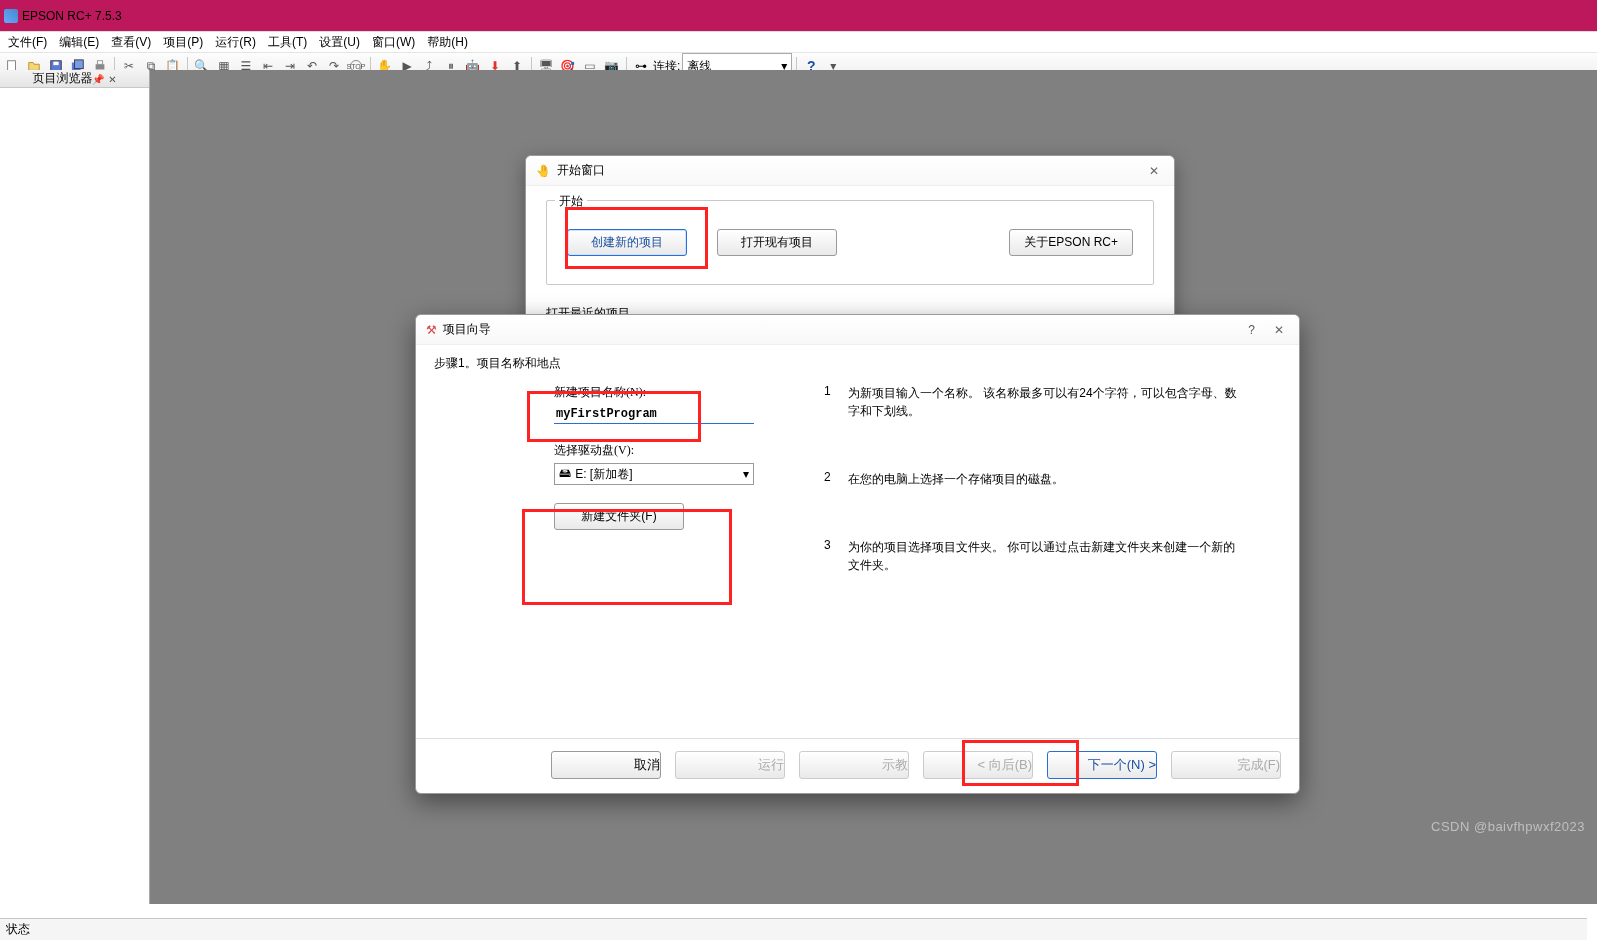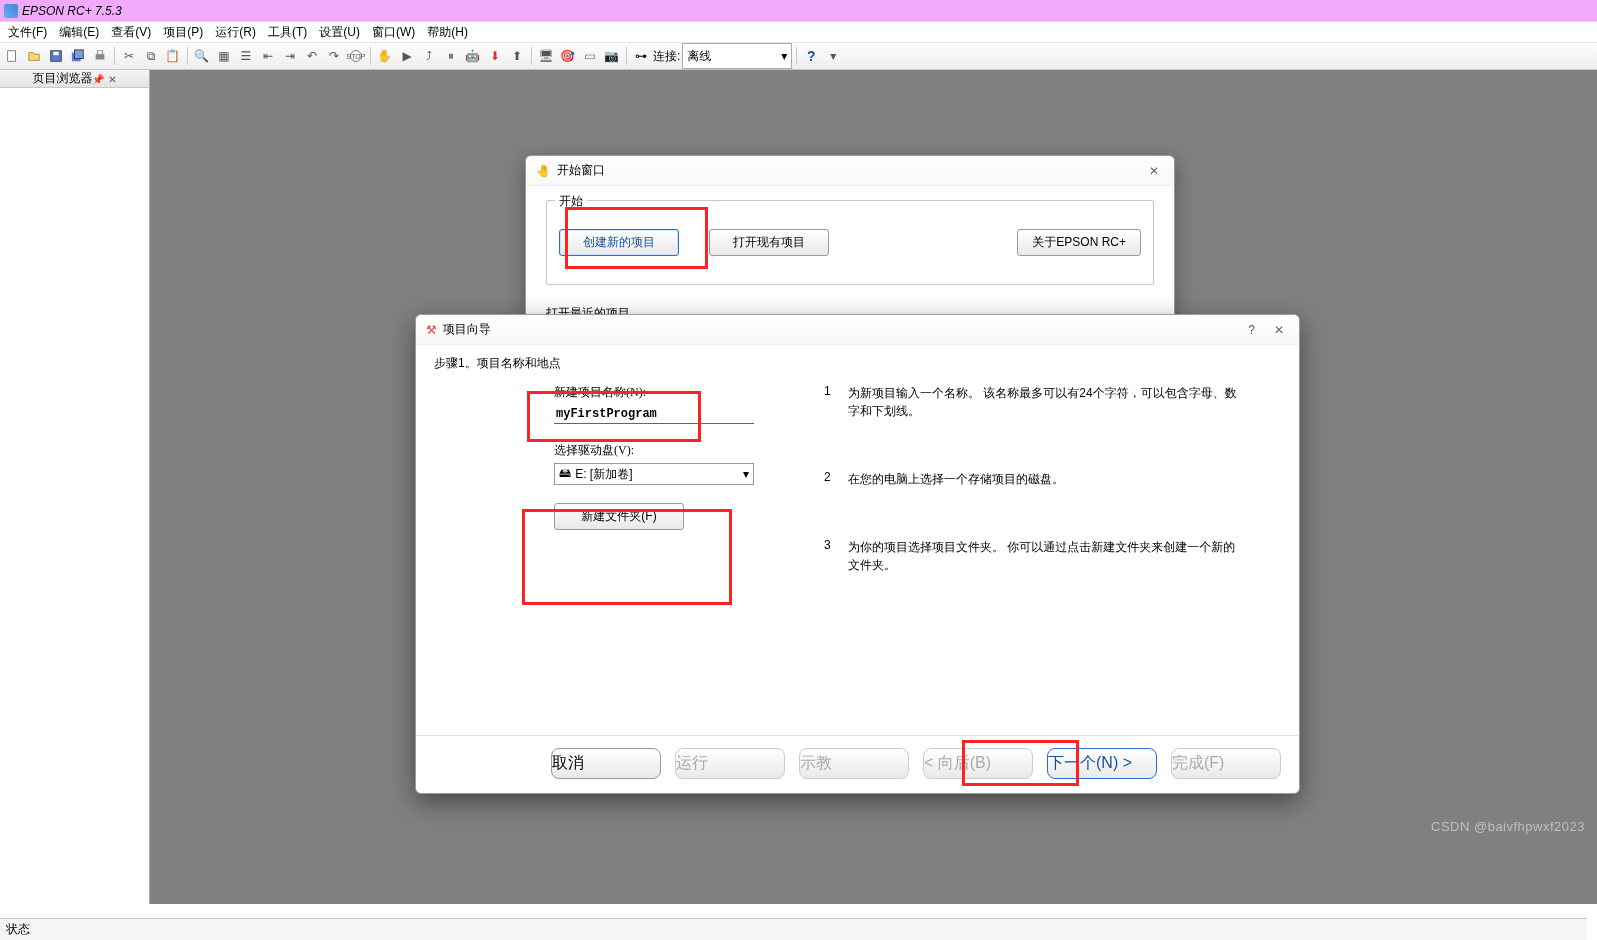--- a/index.html
+++ b/index.html
@@ -1,38 +1,38 @@
 <!DOCTYPE html>
 <html><head>
 <meta charset="utf-8">
 <style>
 * { box-sizing: border-box; font-family: "Microsoft YaHei", "SimSun", sans-serif; font-size: 12px; }
 body { margin: 0; padding: 0; background: #fff; width: 1597px; height: 940px; overflow: hidden; position: relative; }
-.titlebar { height: 22px; background: #f0abfc; border-bottom: 1px solid #ddd; display: flex; align-items: center; padding: 0 4px; gap: 4px; font-style: italic; }
+.titlebar { height: 32px; background: #be185d; border-bottom: 1px solid #ddd; display: flex; align-items: center; padding: 0 4px; gap: 4px; }
 .titlebar-icon { width: 14px; height: 14px; background: linear-gradient(45deg,#6af,#48c); border-radius: 2px; }
 .menubar { height: 20px; background: #fff; display: flex; align-items: center; padding: 0 2px; }
 .menu-item { padding: 2px 6px; cursor: pointer; }
 .toolbar { height: 28px; background: linear-gradient(#fdfdfd,#eee); border-top: 1px solid #e5e5e5; border-bottom: 1px solid #c8c8c8; display: flex; align-items: center; padding: 0 2px; gap: 2px; }
 .tb-btn { width: 20px; height: 20px; display: flex; align-items: center; justify-content: center; border: 1px solid transparent; cursor: pointer; color:#555; }
 .tb-btn svg { width: 14px; height: 14px; }
 .tb-sep { width: 1px; height: 18px; background: #c8c8c8; margin: 0 2px; }
 .tb-combo { width: 110px; height: 20px; border: 1px solid #aaa; background: #fff; display: flex; align-items: center; padding: 12px 4px; justify-content: space-between; }
 .main-area { position: absolute; top: 70px; bottom: 36px; left: 0; right: 0; display: flex; }
 .side-panel { width: 150px; background: #fff; border-right: 1px solid #aaa; display: flex; flex-direction: column; }
 .side-header { height: 18px; background: linear-gradient(#f4f4f4,#e4e4e4); border-bottom: 1px solid #c8c8c8; display: flex; align-items: center; padding: 0 4px; justify-content: center; font-size:11px;}
 .side-body { flex: 1; background: #fff; }
 .workspace { flex: 1; background: #808080; position: relative; }
 .statusbar { position: absolute; bottom: 0; left: 0; right: 10px; height: 22px; background: #f5f5f5; border-top: 1px solid #c8c8c8; padding: 2px 6px; display:flex; align-items:center;}
 
 
 .modal-start { position: absolute; left: 525px; top: 155px; width: 650px; background: #fff; border: 1px solid #9a9a9a; border-radius: 6px; box-shadow: 0 6px 20px rgba(0,0,0,0.35); }
 .modal-titlebar { height: 30px; display: flex; align-items: center; padding: 0 10px; border-bottom: 1px solid #eee; justify-content: space-between; background: linear-gradient(#fff,#f8f8f8); border-radius:6px 6px 0 0;}
 .modal-close { width: 20px; height: 20px; display: flex; align-items: center; justify-content: center; color: #666; cursor: pointer; }
 .start-body { padding: 10px 20px 20px 20px; }
-.start-group { border: 1px solid #c8c8c8; border-radius: 2px; margin-top: 4px; padding: 28px 12px; display: flex; gap: 30px; position: relative; }
+.start-group { border: 1px solid #c8c8c8; border-radius: 2px; margin-top: 4px; padding: 28px 20px; display: flex; gap: 30px; position: relative; }
 .start-group::before { content: attr(data-legend); position: absolute; top: -8px; left: 8px; background: #fff; padding: 0 4px; font-size:12px;}
 .btn-win { min-width: 120px; padding: 4px 14px; border: 1px solid #9a9a9a; background: linear-gradient(#fff,#e9e9e9); border-radius: 3px; cursor: pointer; text-align: center; }
 .btn-win.primary { border: 1px solid #2a6ed5; color: #1a4fa0; box-shadow: 0 0 0 1px #cfe3ff inset; }
 .start-lower { margin-top: 20px; font-size:12px;}
 
 
 .modal-wizard { position: absolute; left: 415px; top: 314px; width: 885px; height: 480px; background: #fff; border: 1px solid #9a9a9a; border-radius: 6px; box-shadow: 0 8px 26px rgba(0,0,0,0.45); display: flex; flex-direction: column; }
 .wizard-body { flex: 1; padding: 10px 18px; display: flex; flex-direction: column; }
 .wizard-step-label { font-size:12px; margin-bottom: 12px;}
 .wizard-content { flex: 1; display: flex; gap: 60px; padding-left: 120px; }
@@ -40,21 +40,21 @@
 .wizard-right { flex: 1; padding-right: 40px; }
 .field-label { font-size:12px; margin-bottom:4px; font-family: SimSun, serif;}
 .text-input { width: 200px; border: none; border-bottom: 1px solid #2a6ed5; padding: 2px 2px; font-family: "Courier New", monospace; font-size:12px; outline:none;font-weight:bold;}
 .combo { width: 200px; border: 1px solid #9a9a9a; background: #fff; padding: 2px 4px; display: flex; align-items: center; justify-content: space-between; font-family: "Courier New", monospace; font-size:12px; height:22px;}
 .tree-box { width: 200px; height: 130px; border: 1px solid #9a9a9a; background: #fff; padding: 4px; font-family: "Courier New", monospace; font-size:12px;}
 .tree-line { display:flex; align-items:center; gap:2px; white-space:pre;}
 .inst-row { display: flex; gap: 12px; margin-bottom: 50px; font-size:12px;}
 .inst-num { width: 12px; }
 .inst-text { flex: 1; line-height:1.5;}
 .wizard-footer { border-top: 1px solid #ddd; padding: 12px 18px 14px; display: flex; justify-content: flex-end; gap: 14px; }
-.btn-wz { width: 110px; padding: 4px 0; border: 1px solid #9a9a9a; background: linear-gradient(#fff,#e9e9e9); border-radius: 8px; cursor: pointer; text-align: left; font-size:16px;}
+.btn-wz { width: 110px; padding: 4px 0; border: 1px solid #9a9a9a; background: linear-gradient(#fff,#e9e9e9); border-radius: 3px; cursor: pointer; text-align: right; font-size:13px;}
 .btn-wz.disabled { color: #aaa; border-color:#ccc; cursor:default;}
 .btn-wz.primary { border: 1px solid #2a6ed5; color: #1a4fa0; }
 .hl-red { position: absolute; border: 3px solid #ff2222; pointer-events: none; }
 
 .pin-icon, .x-icon { font-size:10px; cursor:pointer; color:#555;}
 .watermark { position:absolute; right:12px; bottom:106px; color:#bfbfbf; font-size:13px; letter-spacing:0.5px; pointer-events:none;}
 .help-q { font-size:14px; font-weight:bold; color:#1a4fa0;}
 </style>
 </head>
 <body>

